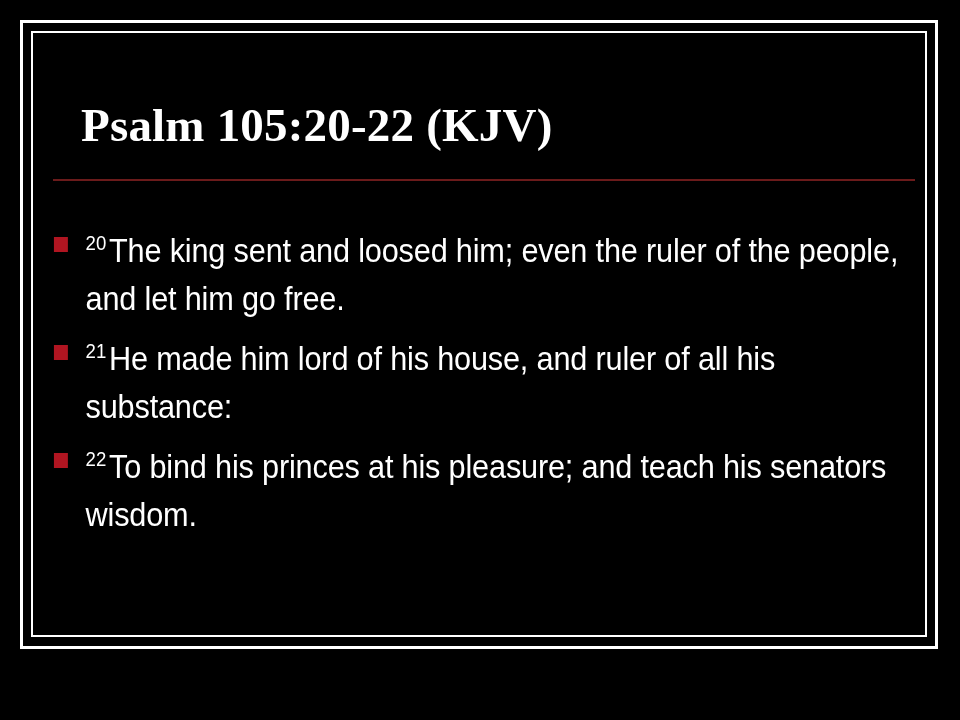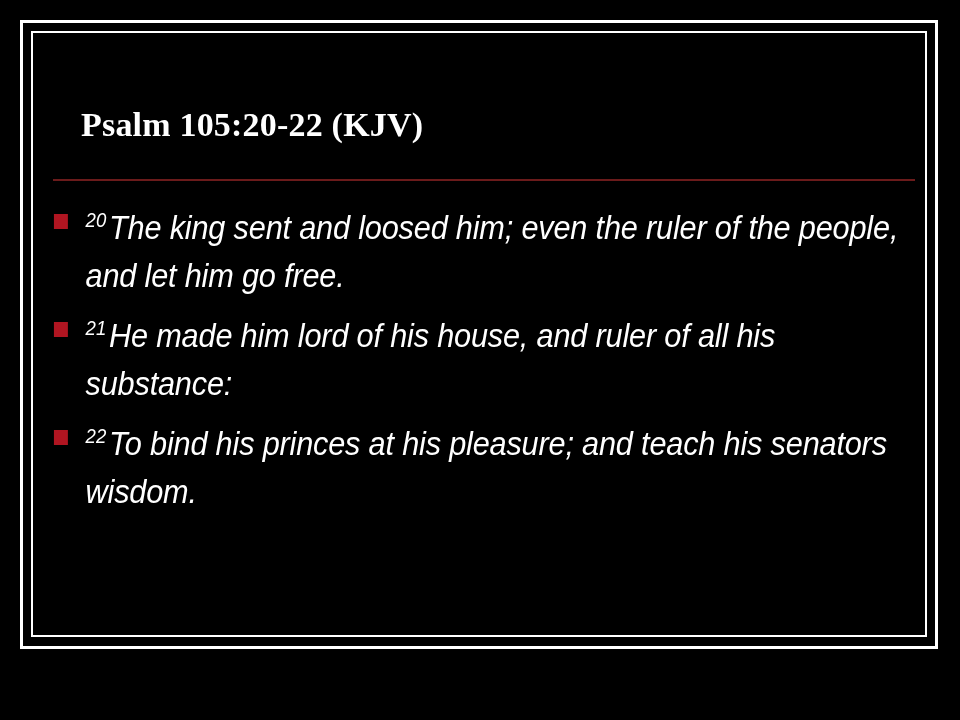--- a/index.html
+++ b/index.html
@@ -43,45 +43,44 @@
   #title-block {
     position:absolute;
     left:53px;
     top:96px;
     width:862px;
   }
 
   #slide-title {
     font-family:"Liberation Serif", "DejaVu Serif", serif;
     font-weight:bold;
-    font-size:34px;
+    font-size:47px;
     line-height:58px;
     color:#ffffff;
     letter-spacing:0.2px;
     padding-left:28px;
     white-space:nowrap;
   }
 
   #title-rule {
     position:absolute;
     left:53px;
     top:179px;
     width:862px;
     height:2px;
     background:#6b1b1b;
   }
 
   
   #body-list {
     position:absolute;
     left:53px;
-    top:196px;
+    top:219px;
     width:872px;
     list-style:none;
-    font-style:italic;
   }
 
   .bullet-row {
     position:relative;
     padding-left:35px;
     margin-bottom:4px;
     font-family:"Liberation Sans", sans-serif;
     font-weight:normal;
     font-size:33px;
     line-height:48px;

